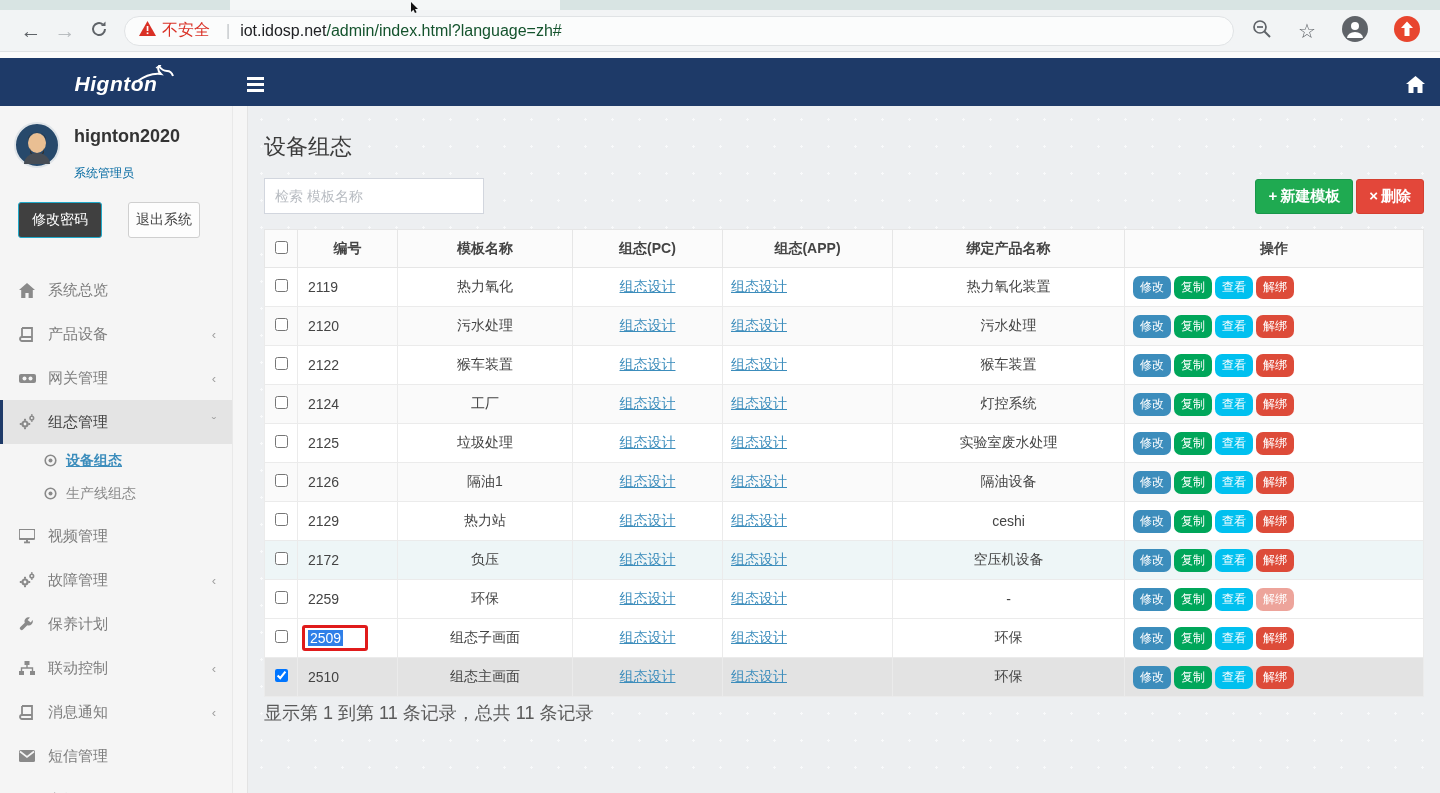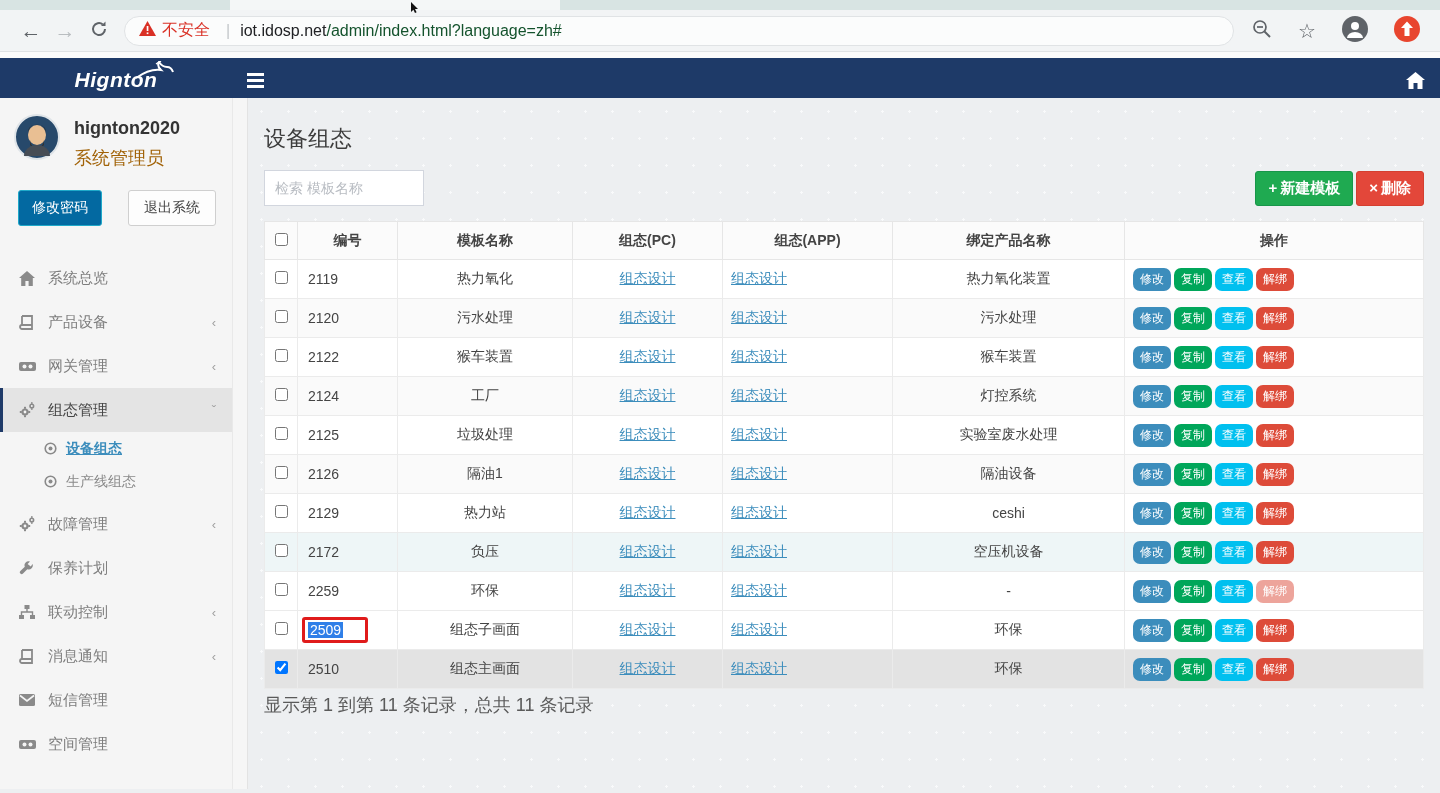--- a/index.html
+++ b/index.html
@@ -15,61 +15,61 @@
   .nav-ico.disabled { color:#b9bdc0; }
   .urlbar { flex:1; height:30px; margin:0 18px 0 8px; background:#fbfcfc; border:1px solid #e0e3e5; border-radius:15px; display:flex; align-items:center; padding:0 14px; font-size:16px; }
   .warn-label { color:#d93025; margin:0 6px 0 6px; font-size:16px; }
   .url-sep { color:#c3c6c9; margin:0 10px; font-weight:300; }
   .url-host { color:#202124; }
   .url-path { color:#14532d; }
   .tb-icons { display:flex; align-items:center; gap:26px; margin-right:6px; }
 
   
   .white-gap { height:6px; background:#fbfbfb; }
-  .navbar { height:40px; background:#1e3a68; display:flex; align-items:flex-start; }
+  .navbar { height:48px; background:#1e3a68; display:flex; align-items:flex-end; }
   .brand-zone { width:232px; height:44px; display:flex; align-items:center; justify-content:center; position:relative; }
   .brand-text { color:#fff; font-size:21px; font-weight:bold; font-style:italic; letter-spacing:.5px; }
   .brand-deer { position:absolute; right:58px; top:3px; }
   .hamburger { width:46px; height:44px; display:flex; flex-direction:column; justify-content:center; align-items:center; gap:3px; cursor:pointer; }
   .hamburger div { width:17px; height:3px; background:#fff; }
   .nav-spacer { flex:1; }
   .home-btn { width:50px; height:44px; display:flex; align-items:center; justify-content:center; cursor:pointer; }
 
   
   .body-row { display:flex; height:691px; }
   .sidebar { width:232px; background:#f5f5f5; flex:none; }
   .scroll-strip { width:16px; background:#f6f6f6; border-left:1px solid #e9e9e9; border-right:1px solid #e3e3e3; flex:none; }
   .main { flex:1; background:#edeff1;
      background-image:radial-gradient(#f9fafb 1.3px, rgba(0,0,0,0) 1.4px);
      background-size:27px 27px; padding:0 16px; overflow:hidden; }
 
   
   .user-panel { padding:16px 14px 0 14px; display:flex; align-items:flex-start; }
   .user-meta { margin-left:14px; padding-top:4px; }
   .user-name { font-size:18px; font-weight:bold; color:#333; }
-  .user-role { font-size:18px; color:#a16207; margin-top:7px; }
+  .user-role { font-size:12px; color:#0369a1; margin-top:18px; }
   .user-btns { display:flex; gap:26px; padding:20px 14px 8px 18px; }
-  .btn-pwd { background:#0369a1; color:#fff; border:1px solid #1fa9c9; font-size:14px; padding:8px 13px; border-radius:3px; cursor:pointer; }
-  .btn-logout { background:#fdfdfd; color:#444; border:1px solid #cfcfcf; font-size:14px; padding:8px 15px; border-radius:3px; cursor:pointer; }
+  .btn-pwd { background:#404040; color:#fff; border:1px solid #1fa9c9; font-size:14px; padding:8px 13px; border-radius:3px; cursor:pointer; }
+  .btn-logout { background:#fdfdfd; color:#444; border:1px solid #cfcfcf; font-size:14px; padding:8px 7px; border-radius:3px; cursor:pointer; }
   .menu { margin-top:22px; }
   .mi { height:44px; display:flex; align-items:center; padding:0 16px 0 19px; cursor:pointer; color:#7d7d7d; }
   .mi.active { background:#e4e4e4; border-left:3px solid #1e3a68; padding-left:16px; color:#444; }
   .mi-icon { width:17px; height:17px; margin-right:12px; flex:none; display:flex; align-items:center; }
   .mi-label { font-size:15px; flex:1; }
   .mi-chevron { font-size:13px; color:#a0a0a0; }
   .submenu .mi { height:33px; padding-left:44px; }
   .submenu .mi-icon { width:13px; height:13px; margin-right:9px; }
   .submenu .mi-label { font-size:14px; color:#8a8a8a; }
   .submenu .mi.sub-active .mi-label { color:#3c8dbc; font-weight:bold; text-decoration:underline; }
   .submenu { padding-bottom:4px; }
 
   
   .page-title { font-size:22px; color:#3c3c3c; font-weight:500; padding:26px 0 16px 0; }
   .ctrl-row { position:relative; height:38px; }
-  .search-input { width:160px; height:36px; border:1px solid #d2d6de; background:#fff; padding:0 10px; font-size:14px; color:#555; font-family:"Liberation Sans",sans-serif; }
+  .search-input { width:220px; height:36px; border:1px solid #d2d6de; background:#fff; padding:0 10px; font-size:14px; color:#555; font-family:"Liberation Sans",sans-serif; }
   .search-input::placeholder { color:#b8bcc2; }
   .top-btns { position:absolute; right:0; top:1px; display:flex; gap:3px;border-radius:17px; }
   .btn-new { background:#1faa51; border:1px solid #18964a; color:#fff; font-size:15px; font-weight:bold; padding:7px 12px; border-radius:3px; cursor:pointer; }
   .btn-del { background:#e3473a; border:1px solid #d43f30; color:#fff; font-size:15px; font-weight:bold; padding:7px 12px; border-radius:3px; cursor:pointer; }
   .btn-glyph { margin-right:3px; font-weight:bold; }
 
   table.grid { width:100%; margin-top:13px; border-collapse:collapse; background:#fff; border:1px solid #ddd; font-size:14px; color:#444; }
   .grid th { border:1px solid #e6e6e6; height:38px; font-weight:bold; background:#fbfbfb; text-align:center; }
   .grid td { border:1px solid #ebebeb; height:39px; text-align:center; }
   .grid tr.stripe td { background:#fafafa; }
@@ -256,20 +256,31 @@
               <svg width="13" height="13" viewBox="0 0 13 13">
                 <circle cx="6.5" cy="6.5" r="5.3" fill="none" stroke="#8a8a8a" stroke-width="1.6"></circle>
                 <circle cx="6.5" cy="6.5" r="2" fill="#8a8a8a"></circle>
               </svg>
             </span>
             <span class="mi-label">生产线组态</span>
           </div>
         </div>
         <div class="mi">
           <span class="mi-icon">
+            <svg width="16" height="15" viewBox="0 0 16 15">
+              <rect x="0" y="0" width="16" height="10" rx="1.5" fill="none" stroke="#8a8a8a" stroke-width="1.8"></rect>
+              <rect x="5" y="12.5" width="6" height="1.8" fill="#8a8a8a"></rect>
+              <rect x="7" y="10" width="2" height="3" fill="#8a8a8a"></rect>
+            </svg>
+          </span>
+          <span class="mi-label">视频管理</span>
+          <span class="mi-chevron"></span>
+        </div>
+        <div class="mi">
+          <span class="mi-icon">
             <svg width="17" height="16" viewBox="0 0 17 16">
               <g fill="#8a8a8a">
                 <circle cx="6" cy="10" r="3.6"></circle>
                 <circle cx="6" cy="10" r="1.4" fill="#f5f5f5"></circle>
                 <rect x="5" y="4.8" width="2" height="2"></rect>
                 <rect x="5" y="13.2" width="2" height="2"></rect>
                 <rect x="0.8" y="9" width="2" height="2"></rect>
                 <rect x="9.2" y="9" width="2" height="2"></rect>
                 <circle cx="12.8" cy="4" r="2.6"></circle>
                 <circle cx="12.8" cy="4" r="1" fill="#f5f5f5"></circle>

